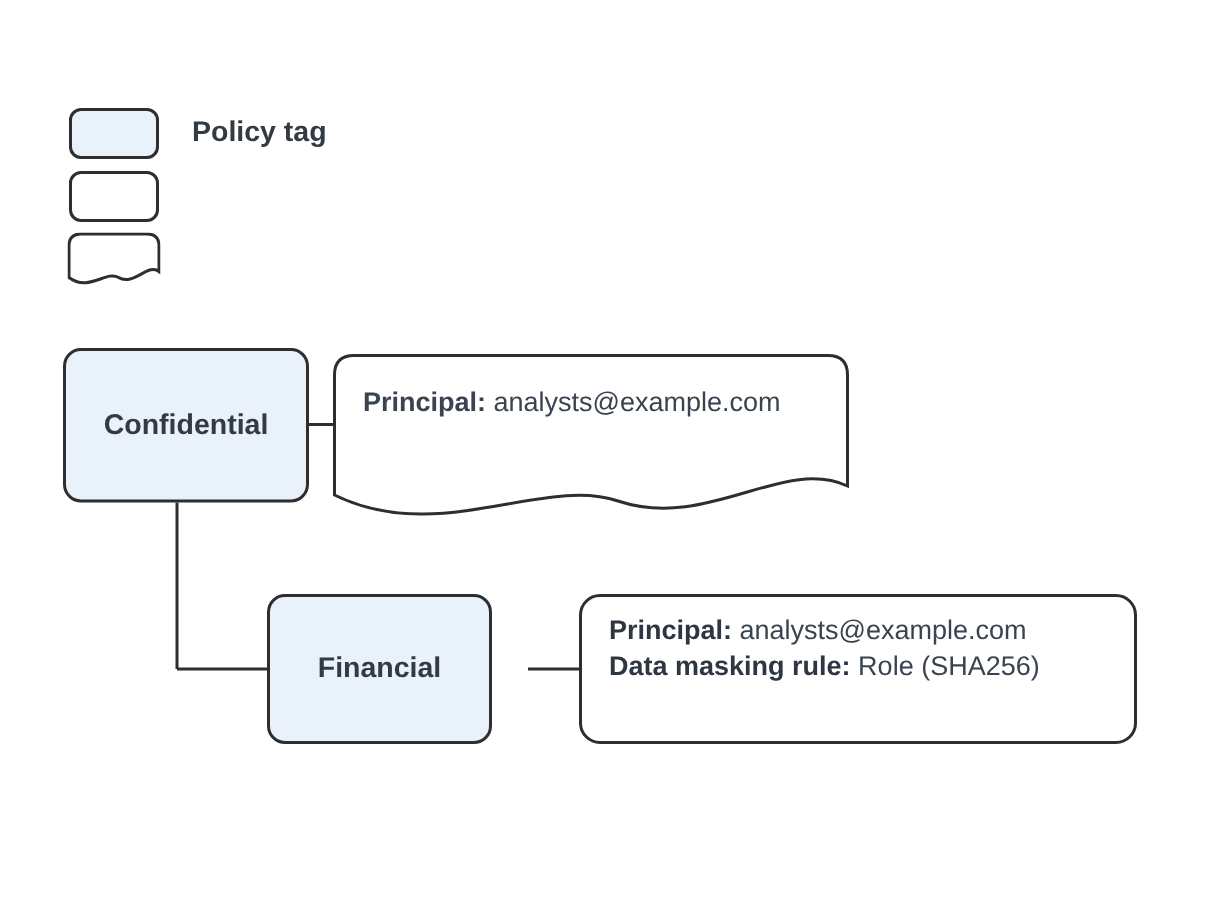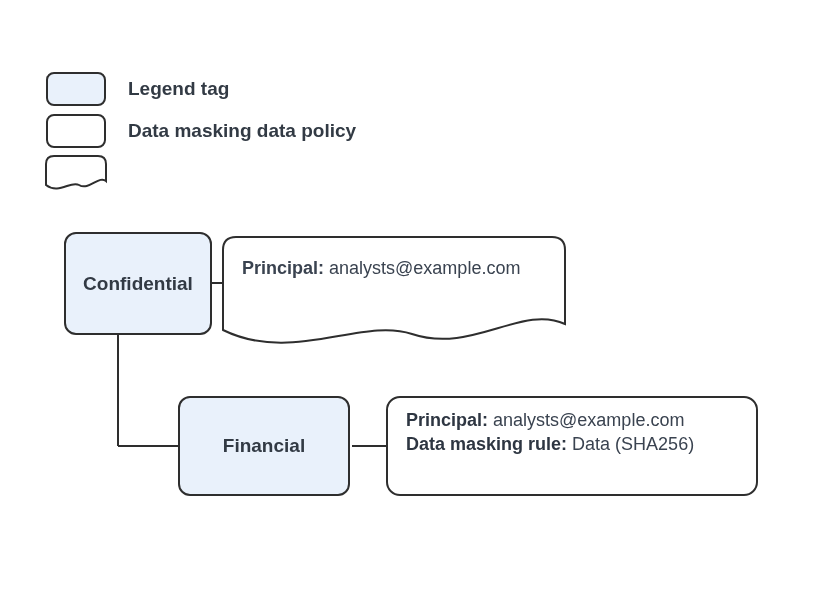--- a/index.html
+++ b/index.html
@@ -83,67 +83,66 @@
   
 </style>
 </head>
 <body>
 
 <div class="stage">
 
   <div class="legend-title" style="left:46px; top:40px;">Legend</div>
 
   <div class="swatch filled" style="left:46px; top:72px;"></div>
-  <div class="legend-label" style="left:128px; top:72px;">Legend tag</div>
+  <div class="legend-label" style="left:128px; top:72px;">Policy tag</div>
 
   <div class="swatch plain" style="left:46px; top:114px;"></div>
-  <div class="legend-label" style="left:128px; top:114px;">Data masking data policy</div>
 
   <svg width="62" height="38" style="position:absolute; left:45px; top:155px;">
     <path d="M9 1 H53 Q61 1 61 9 V26
              C54 20, 44 36, 34 30
              C26 25, 14 40, 1 30
              V9 Q1 1 9 1 Z" fill="#ffffff" stroke="#2e2e2e" stroke-width="2"></path>
   </svg>
 
   <svg width="820" height="598" style="position:absolute; left:0; top:0; pointer-events:none;">
 
     <line x1="194" y1="283" x2="222" y2="283" stroke="#2e2e2e" stroke-width="2"></line>
 
     <line x1="118" y1="335" x2="118" y2="446" stroke="#2e2e2e" stroke-width="2"></line>
     <line x1="118" y1="446" x2="178" y2="446" stroke="#2e2e2e" stroke-width="2"></line>
 
     <line x1="352" y1="446" x2="386" y2="446" stroke="#2e2e2e" stroke-width="2"></line>
   </svg>
 
-  <div class="node-tag" style="left:42px; top:232px; width:148px; height:103px; font-size:19px;margin-left:22px;">
+  <div class="node-tag" style="left:42px; top:232px; width:164px; height:103px; font-size:19px;">
     <span>Confidential</span>
   </div>
 
   <svg width="344" height="120" style="position:absolute; left:222px; top:236px;">
     <path d="M14 1 H330 Q343 1 343 14 V88
              C300 68, 250 118, 190 98
              C140 81, 70 128, 1 94
              V14 Q1 1 14 1 Z" fill="#ffffff" stroke="#2e2e2e" stroke-width="2"></path>
   </svg>
   <div class="acl-text" style="left:242px; top:256px;">
     <div>
       <span class="k">Principal:</span>
       <span class="v">analysts@example.com</span>
     </div>
   </div>
 
-  <div class="node-tag" style="left:178px; top:396px; width:172px; height:100px; font-size:19px;">
+  <div class="node-tag" style="left:178px; top:396px; width:150px; height:100px; font-size:19px;">
     <span>Financial</span>
   </div>
 
   <div class="node-policy" style="left:386px; top:396px; width:372px; height:100px; padding-top:10px;">
     <div class="row">
       <span class="k">Principal:</span>
       <span class="v">analysts@example.com</span>
     </div>
     <div class="row">
       <span class="k">Data masking rule:</span>
-      <span class="v">Data (SHA256)</span>
+      <span class="v">Role (SHA256)</span>
     </div>
   </div>
 
 </div>
 
 </body></html>

